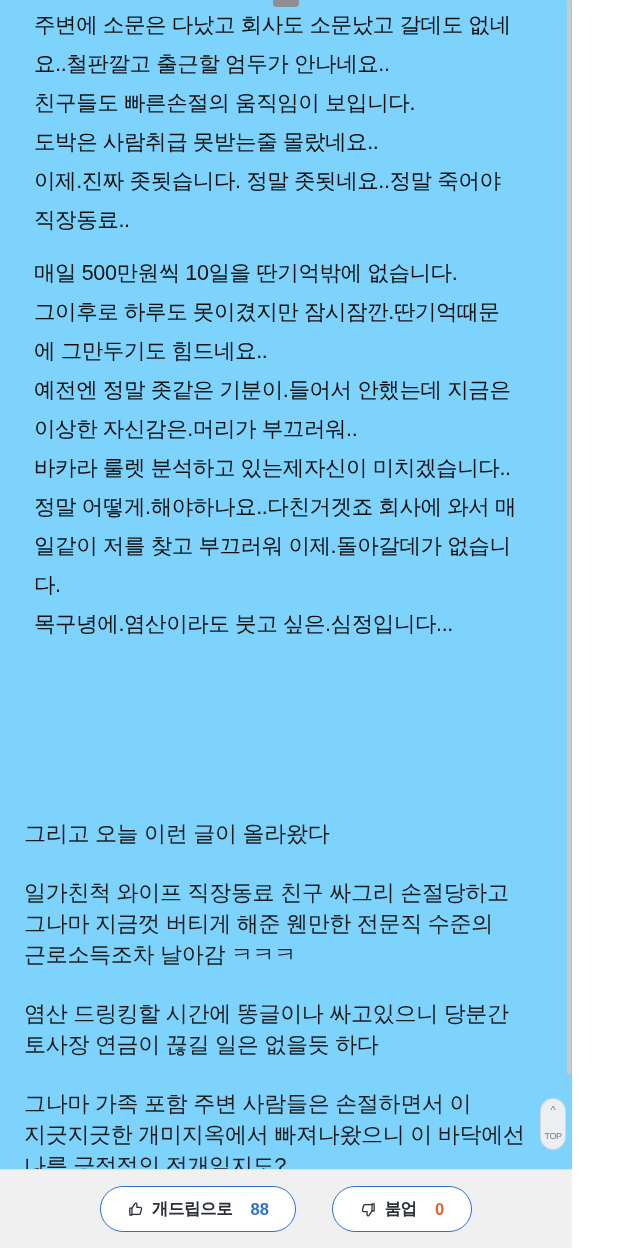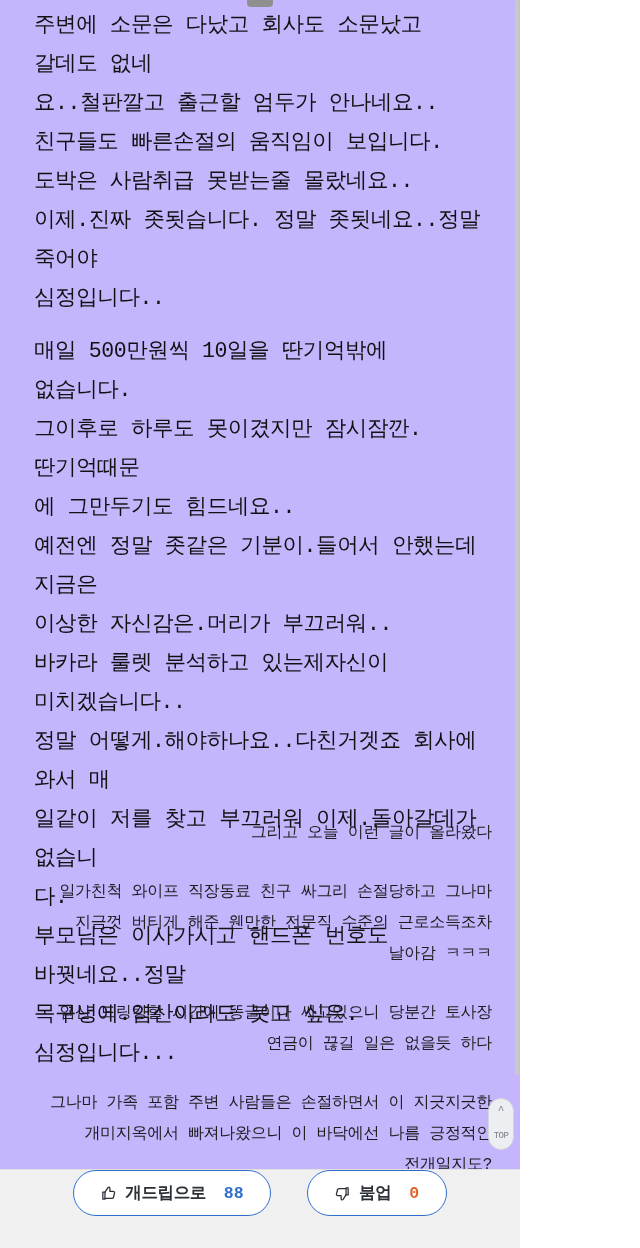--- a/index.html
+++ b/index.html
@@ -9,26 +9,25 @@
   }
   body {
     width: 640px;
     height: 1248px;
     font-family: "Liberation Sans", sans-serif;
     color: #1a1a1a;
     overflow: hidden;
     position: relative;
   }
   .page {
-    width: 520px;
+    width: 572px;
     height: 1248px;
     position: relative;
-    background: #c4b5fd;
-    box-sizing: border-box;
-    font-family: Liberation Mono, monospace;
+    background: #7dd3fc;
+    box-sizing: border-box;
   }
   
   .top-nub {
     position: absolute;
     top: 0;
     left: 50%;
     transform: translateX(-50%);
     width: 26px;
     height: 7px;
     background: #8f8f8f;
@@ -54,27 +53,26 @@
   }
   .body-block {
     position: absolute;
     top: 818px;
     left: 0;
     right: 0;
     padding: 0 28px 0 24px;
     box-sizing: border-box;
   }
   .body-para {
-    font-size: 16px;
+    font-size: 22px;
     line-height: 31px;
     color: #1c1c1c;
     letter-spacing: -0.3px;
     margin-bottom: 28px;
     word-break: keep-all;
-    text-align: right;
   }
   .body-para:last-child {
     margin-bottom: 16px;
   }
   
   .scroll-track {
     position: absolute;
     right: 0;
     top: 0;
     width: 5px;
@@ -121,21 +119,21 @@
   }
   
   .reaction-bar {
     position: absolute;
     left: 0;
     right: 0;
     bottom: 0;
     height: 78px;
     background: #f0f0f0;
     display: flex;
-    align-items: flex-start;
+    align-items: center;
     justify-content: center;
     gap: 36px;
     border-top: 1px solid #e2e2e2;
   }
   .pill {
     display: flex;
     align-items: center;
     gap: 8px;
     background: #ffffff;
     border: 1.5px solid #2f6fd0;
@@ -180,32 +178,31 @@
 <div class="page">
 
   <div class="top-nub"></div>
 
   <div class="quote-block">
     <div class="quote-line">주변에 소문은 다났고 회사도 소문났고 갈데도 없네</div>
     <div class="quote-line">요..철판깔고 출근할 엄두가 안나네요..</div>
     <div class="quote-line">친구들도 빠른손절의 움직임이 보입니다.</div>
     <div class="quote-line">도박은 사람취급 못받는줄 몰랐네요..</div>
     <div class="quote-line">이제.진짜 좃됫습니다. 정말 좃됫네요..정말 죽어야</div>
-    <div class="quote-line">심정입니다..</div>
+    <div class="quote-line">직장동료..</div>
     <div class="para-gap"></div>
     <div class="quote-line">매일 500만원씩 10일을 딴기억밖에 없습니다.</div>
     <div class="quote-line">그이후로 하루도 못이겼지만 잠시잠깐.딴기억때문</div>
     <div class="quote-line">에 그만두기도 힘드네요..</div>
     <div class="quote-line">예전엔 정말 좃같은 기분이.들어서 안했는데 지금은</div>
     <div class="quote-line">이상한 자신감은.머리가 부끄러워..</div>
     <div class="quote-line">바카라 룰렛 분석하고 있는제자신이 미치겠습니다..</div>
     <div class="quote-line">정말 어떻게.해야하나요..다친거겟죠 회사에 와서 매</div>
     <div class="quote-line">일같이 저를 찾고 부끄러워 이제.돌아갈데가 없습니</div>
     <div class="quote-line">다.</div>
-    <div class="quote-line">부모님은 이사가시고 핸드폰 번호도 바꿧네요..정말</div>
     <div class="quote-line">목구녕에.염산이라도 붓고 싶은.심정입니다...</div>
   </div>
 
   <div class="body-block">
     <div class="body-para">그리고 오늘 이런 글이 올라왔다</div>
     <div class="body-para">일가친척 와이프 직장동료 친구 싸그리 손절당하고 그나마 지금껏 버티게 해준 웬만한 전문직 수준의 근로소득조차 날아감 ㅋㅋㅋ</div>
     <div class="body-para">염산 드링킹할 시간에 똥글이나 싸고있으니 당분간 토사장 연금이 끊길 일은 없을듯 하다</div>
     <div class="body-para">그나마 가족 포함 주변 사람들은 손절하면서 이 지긋지긋한 개미지옥에서 빠져나왔으니 이 바닥에선 나름 긍정적인 전개일지도?</div>
   </div>
 

